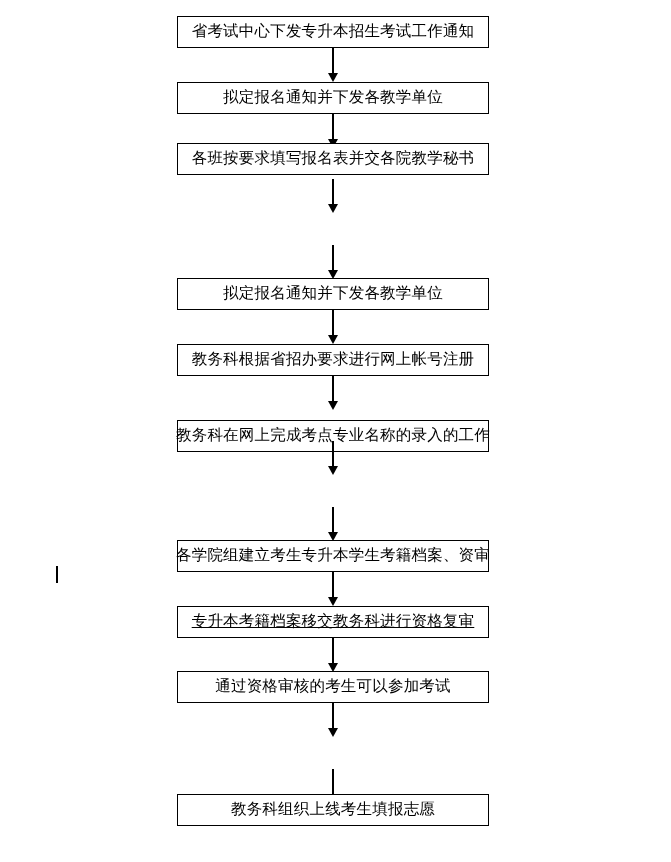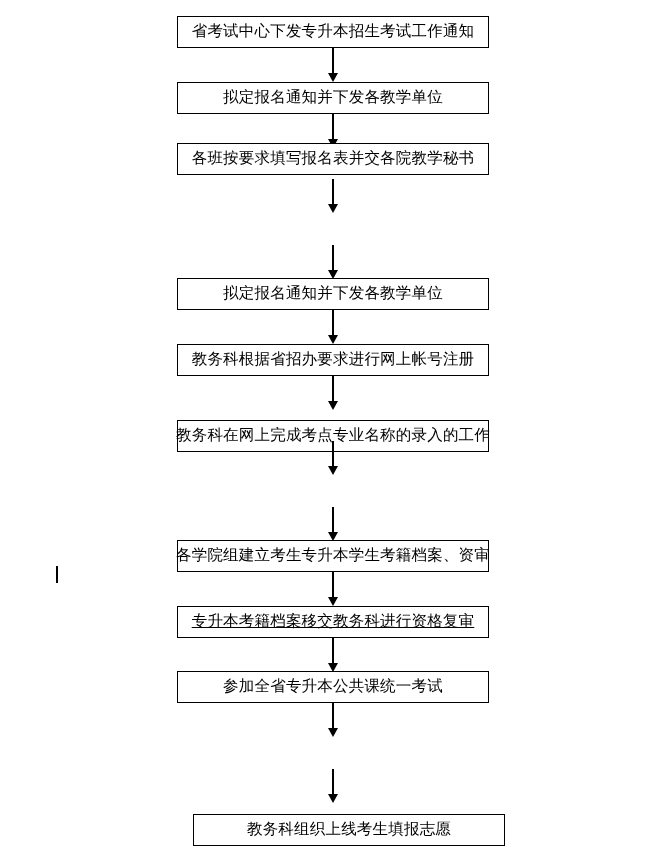--- a/index.html
+++ b/index.html
@@ -154,31 +154,31 @@
 
   <div class="node" style="top:605.5px;text-decoration:underline;">
     <span class="node-label">专升本考籍档案移交教务科进行资格复审</span>
   </div>
   <div class="connector" style="top:637.5px;">
     <div class="stem"></div>
     <div class="head"></div>
   </div>
 
   <div class="node" style="top:671px;">
-    <span class="node-label">参加全省专升本公共课统一考试</span>
+    <span class="node-label">通过资格审核的考生可以参加考试</span>
   </div>
   <div class="connector" style="top:703px;">
     <div class="stem"></div>
     <div class="head"></div>
   </div>
 
   <div class="connector" style="top:768.5px;">
     <div class="stem"></div>
     <div class="head"></div>
   </div>
 
-  <div class="node" style="top:814px;margin-left:16px;">
+  <div class="node" style="top:794px;">
     <span class="node-label">教务科组织上线考生填报志愿</span>
   </div>
 
   <div class="text-caret"></div>
 
 </div>
 
 </body></html>

